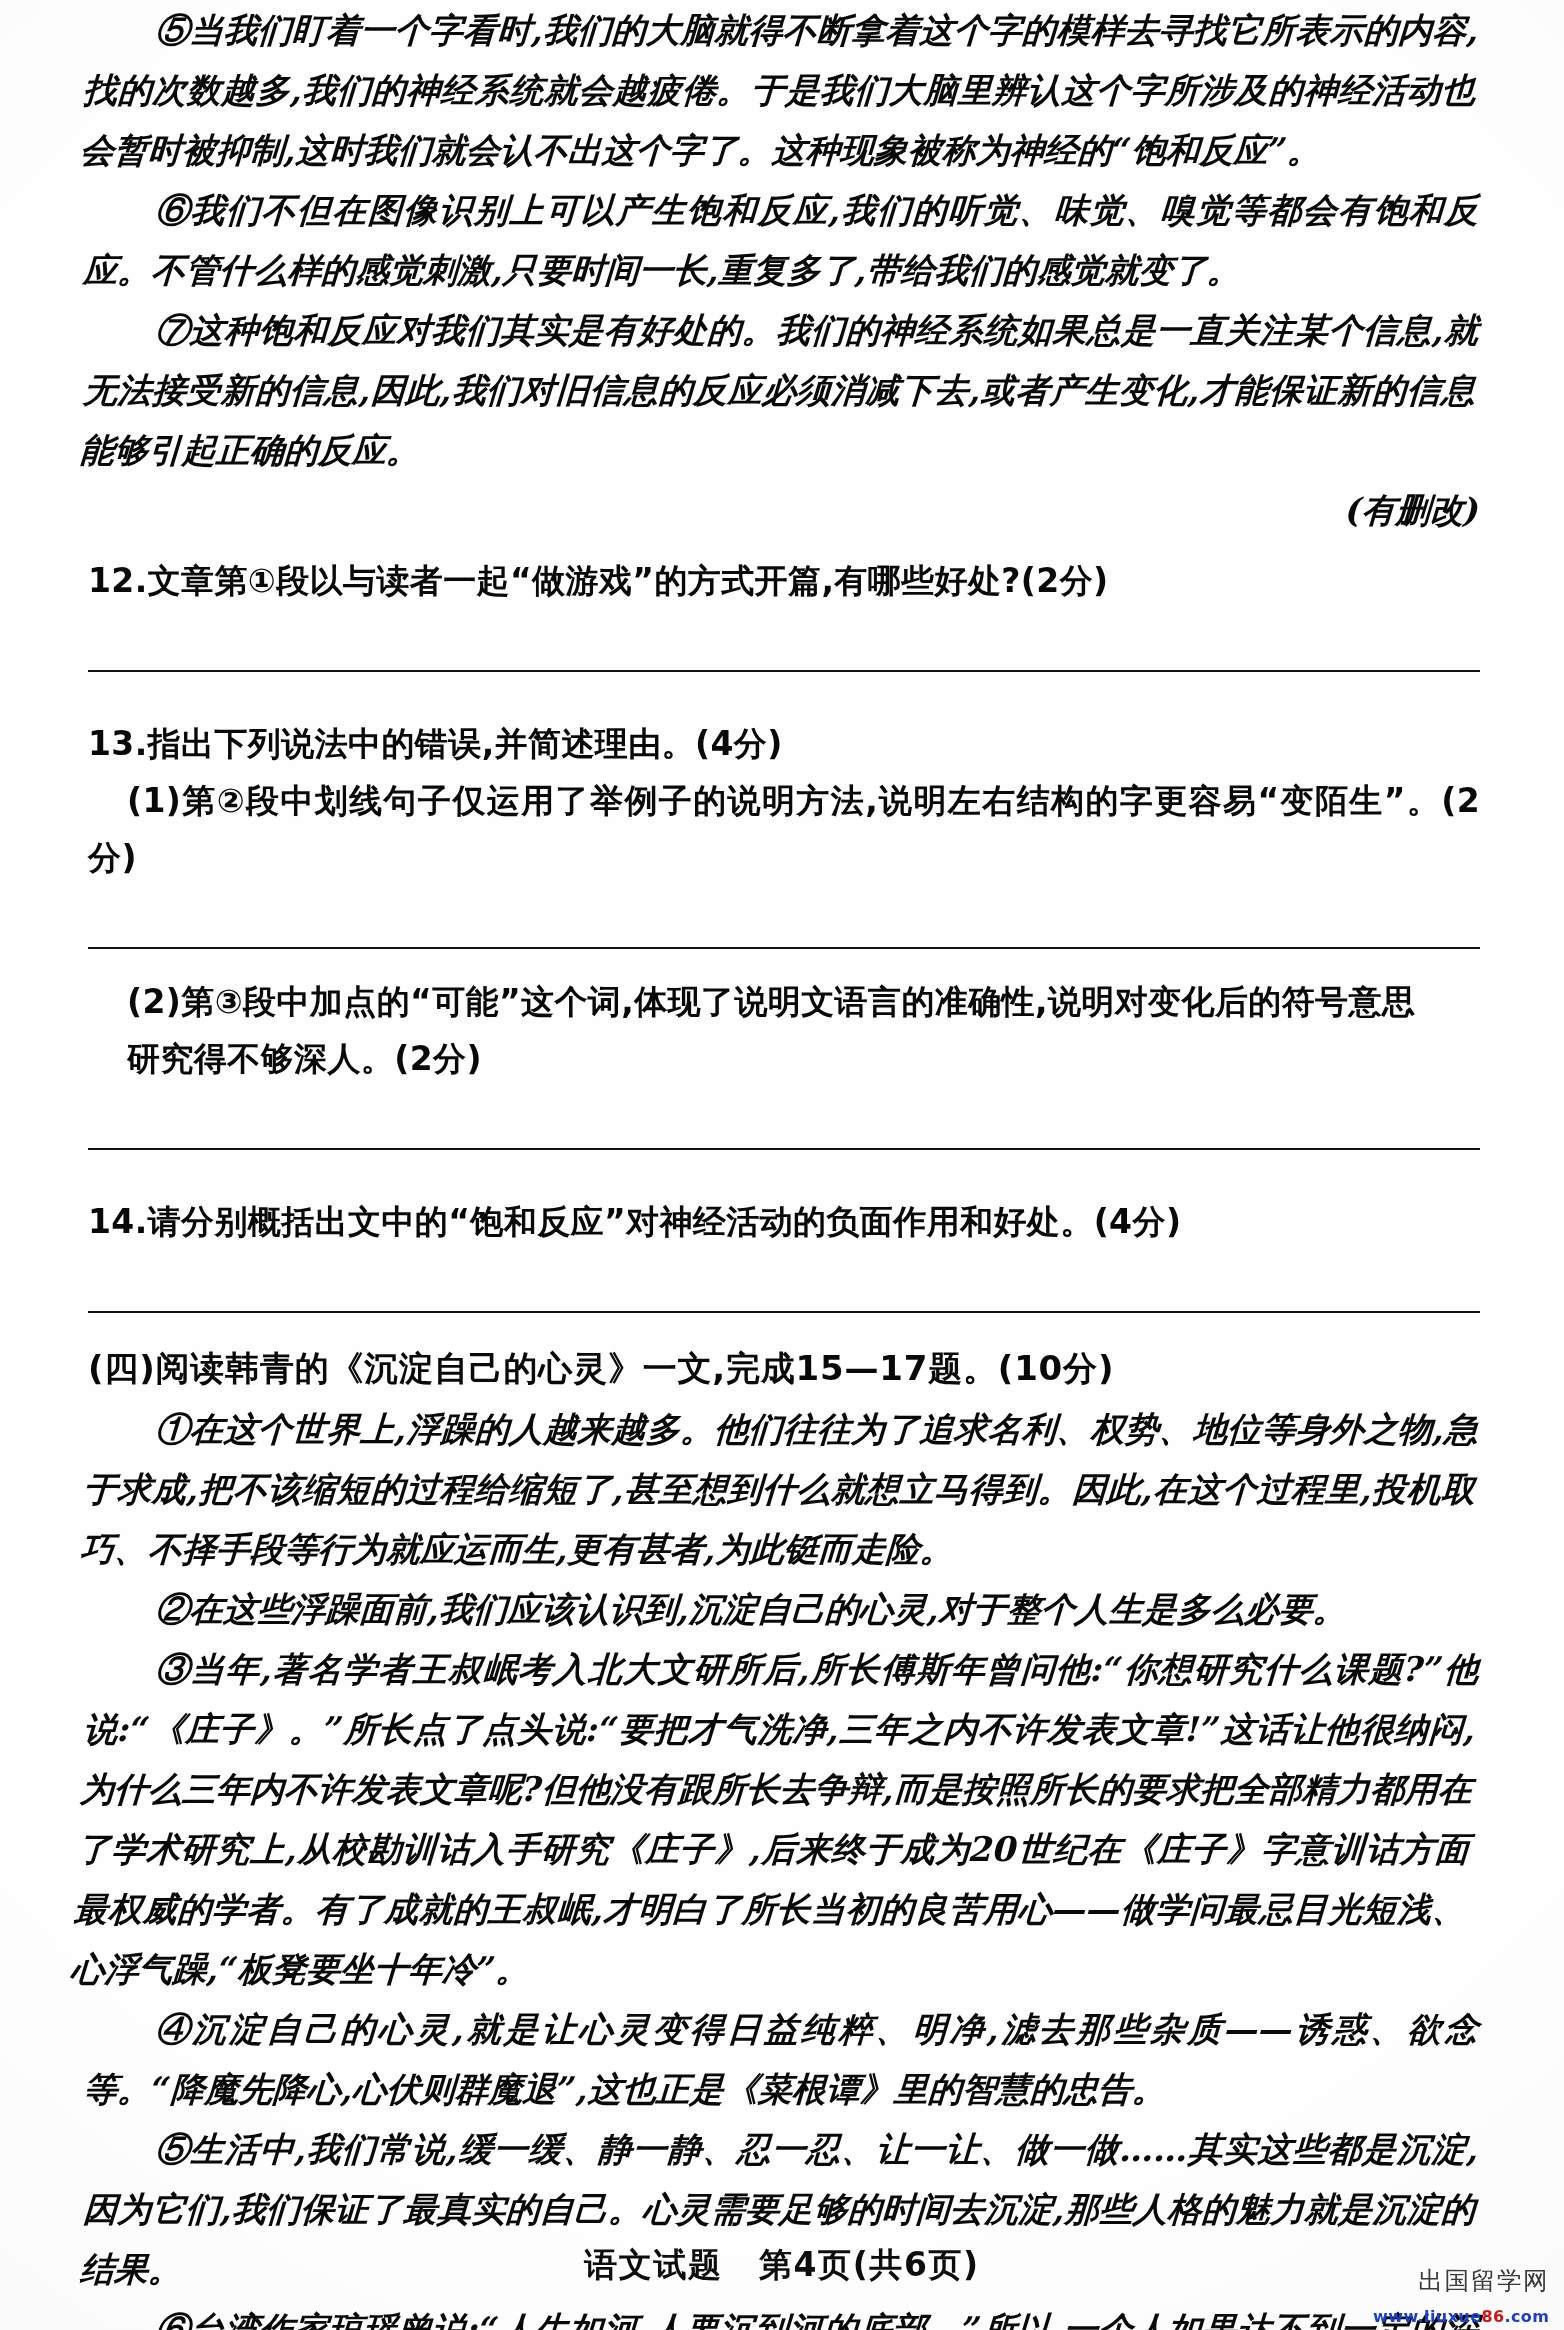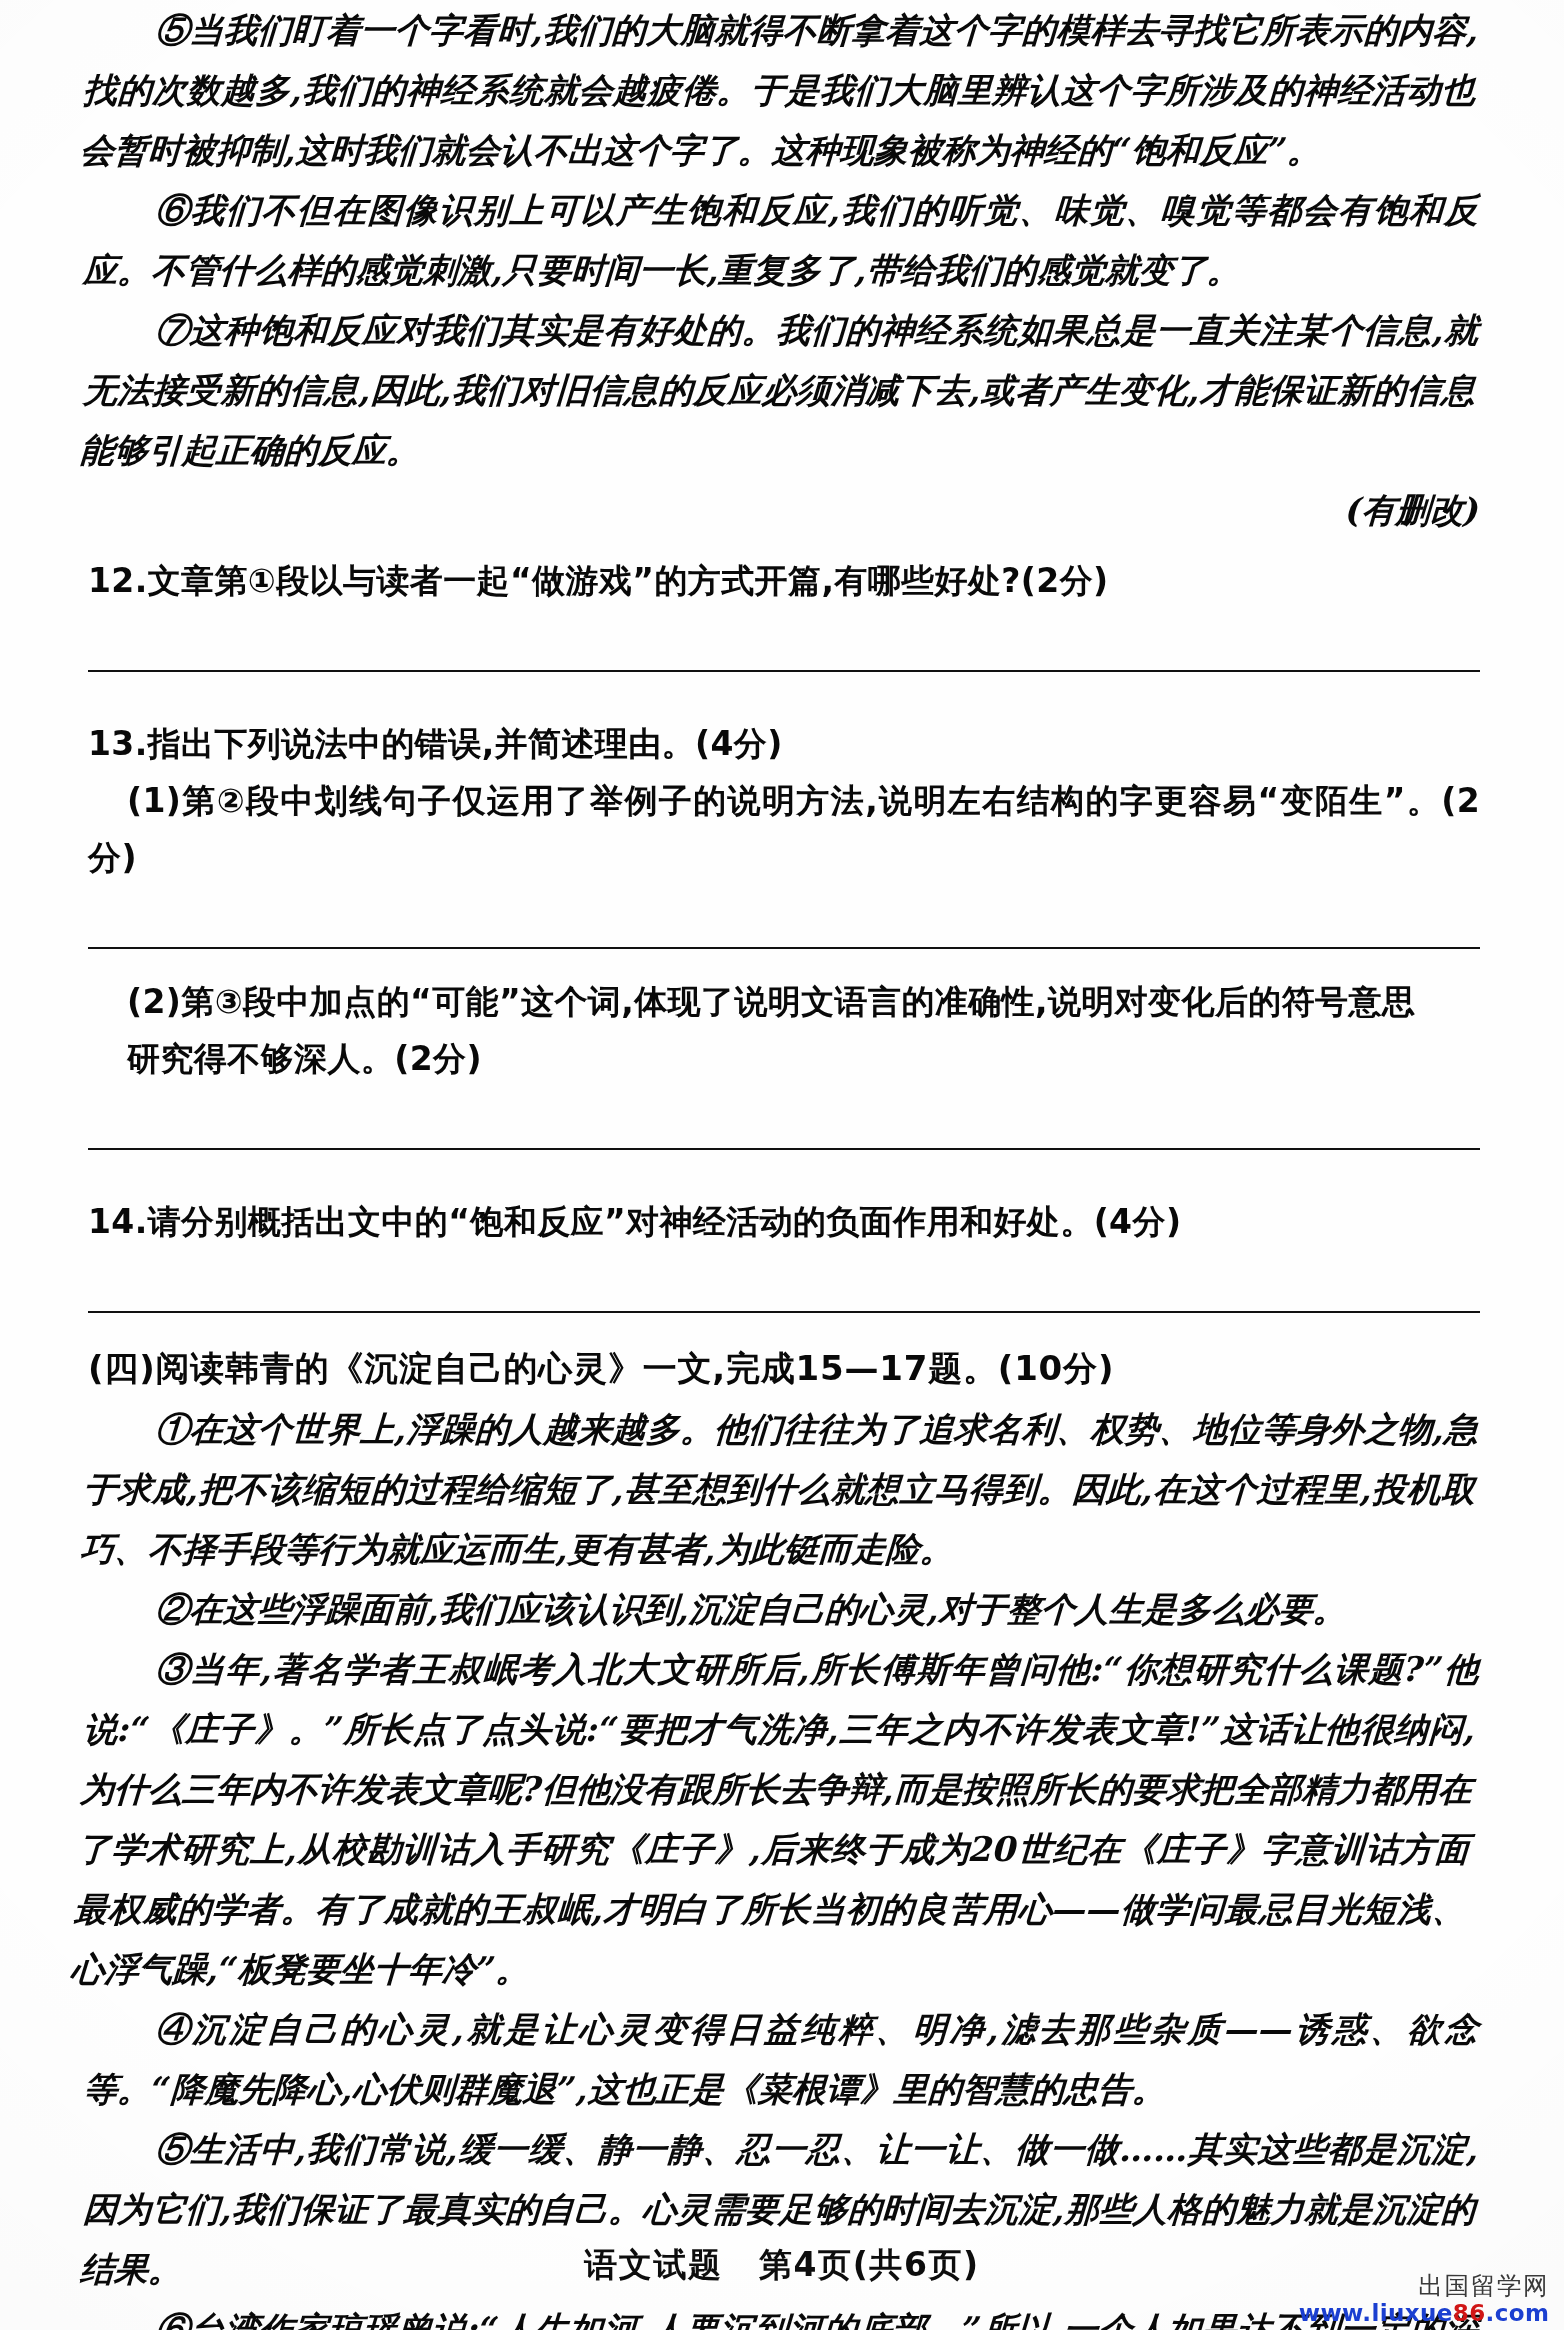--- a/index.html
+++ b/index.html
@@ -140,25 +140,25 @@
   }
   #wm-cn {
     font-family: "DejaVu Sans", "Liberation Sans", sans-serif;
     font-size: 24.6px;
     color: #3a3a3a;
     letter-spacing: 1.6px;
     display: block;
   }
   #wm-url {
     font-family: "DejaVu Sans", "Liberation Sans", sans-serif;
-    font-size: 23px;
+    font-size: 16px;
     font-weight: 700;
     letter-spacing: 0.4px;
     display: block;
-    margin-top: 4px;
+    margin-top: 16px;
   }
   .wm-blue { color: #1b3fd0; }
   .wm-red  { color: #d01616; }
 </style>
 </head>
 <body>
 
 <div id="page">
 
   <div id="content">

